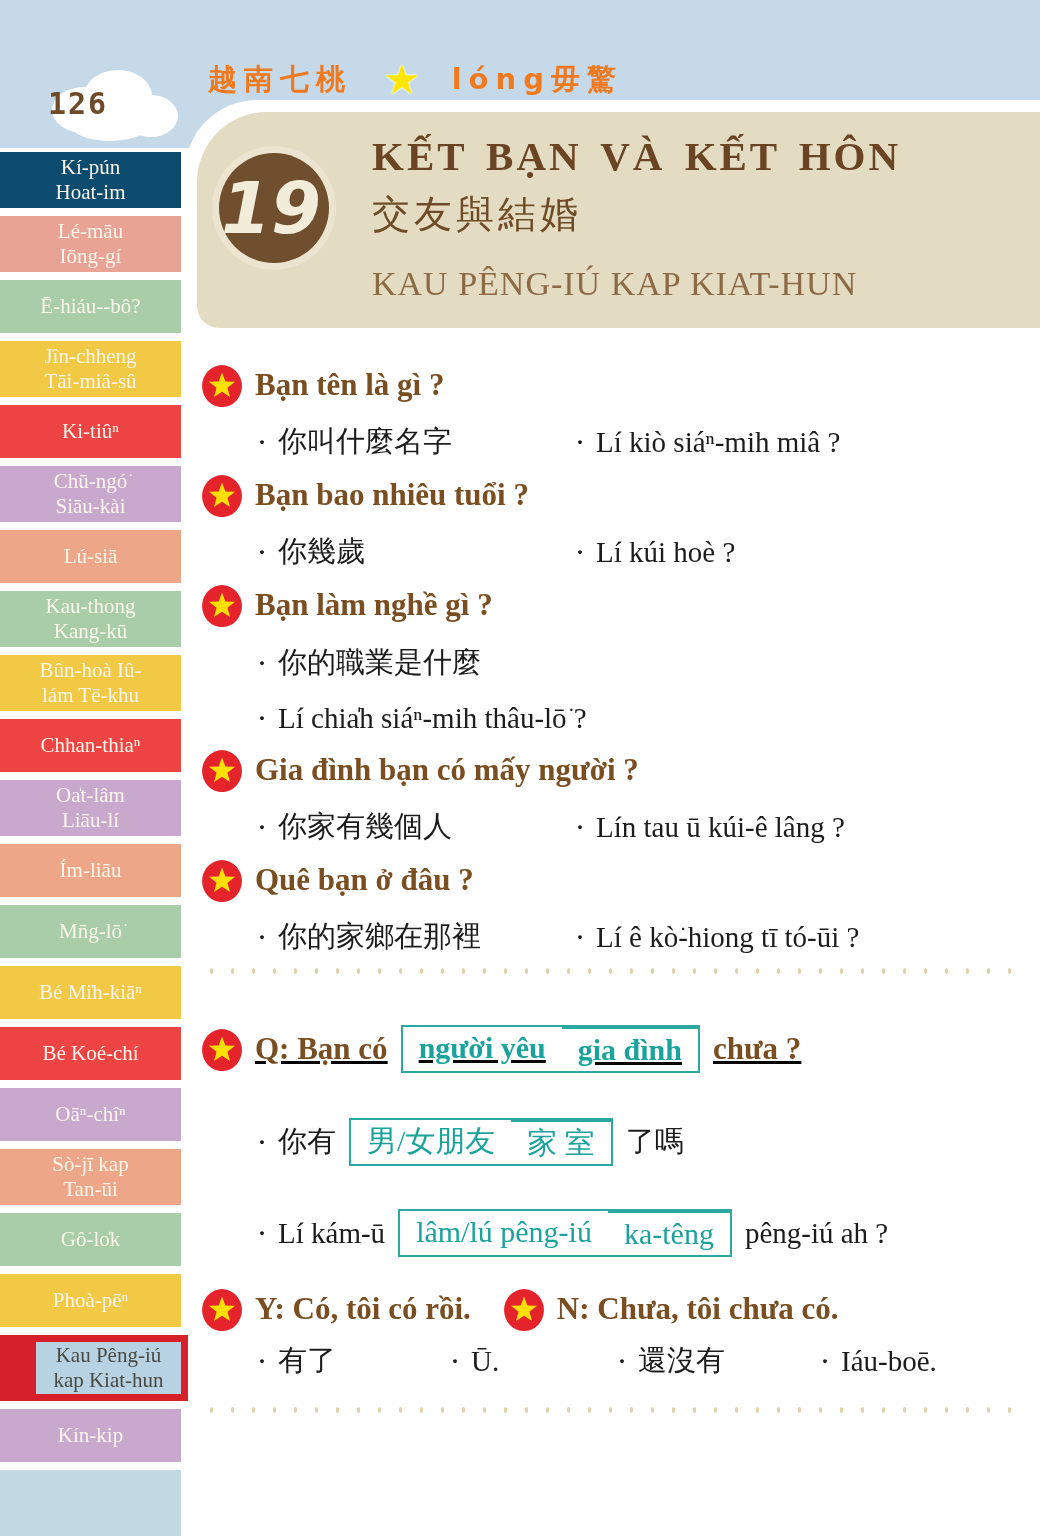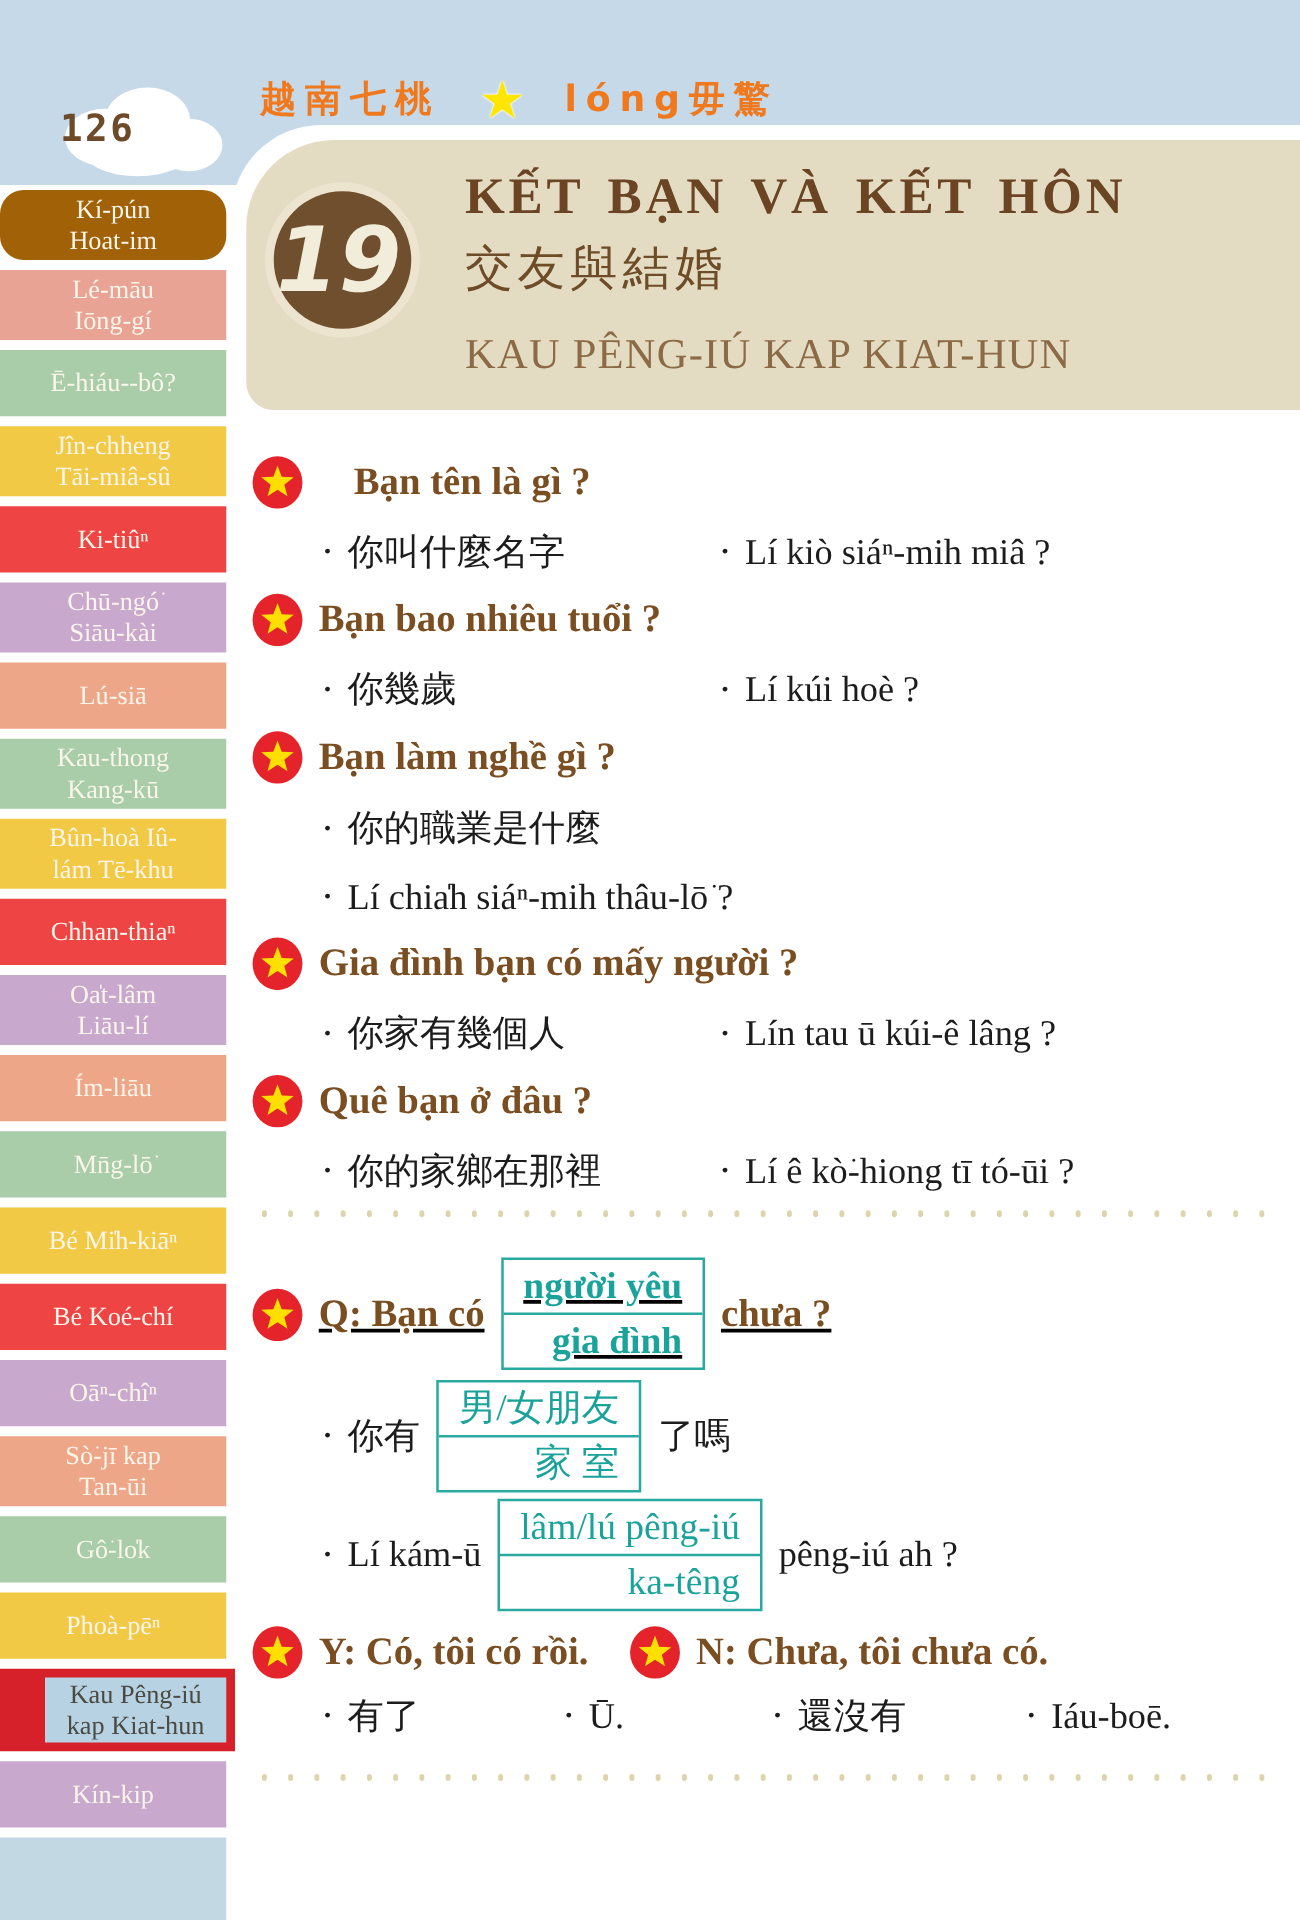--- a/index.html
+++ b/index.html
@@ -28,21 +28,21 @@
     font-family:"DejaVu Sans","Liberation Sans",sans-serif; font-weight:bold;gap:29px; }
   .brand .txt{ color:#f0791e; font-size:29px; letter-spacing:7px; white-space:nowrap; }
   .brand .star-glyph{ color:#ffe600; font-size:42px; line-height:30px; margin:0 2px;
     text-shadow:0 0 2px #fff, 0 0 2px #fff; }
 
   
   .sidebar{ position:absolute; left:0; top:152px; width:190px; }
   .tab{ width:181px; min-height:53px; margin-bottom:8px; display:flex; flex-direction:column;
     justify-content:center; align-items:center; text-align:center;
     color:#faf5ea; font-size:21px; line-height:25px; padding:3px 2px; }
-  .t-tan{ background:#a16207;border-radius:19px; } .t-pink{ background:#e9a394; } .t-green{ background:#a8cda8; }
+  .t-tan{ background:#0c4a6e; } .t-pink{ background:#e9a394; } .t-green{ background:#a8cda8; }
   .t-yellow{ background:#f1c945; } .t-blue{ background:#ef4444; } .t-purple{ background:#c9a8ce; }
   .t-salmon{ background:#eda687; }
   .tab.t-active{ width:188px; min-height:66px; background:#d6212a; padding:7px 7px 7px 36px;
     align-items:flex-end; }
   .t-active .inner{ background:#b7d2e2; width:100%; padding:1px 4px;
     color:#4a4a42; display:flex; flex-direction:column; align-items:center; }
   .t-empty{ background:#c2d9e4; height:88px; margin-bottom:0; }
 
   
   .num-ring{ position:absolute; left:212px; top:146px; width:124px; height:124px; border-radius:50%;
@@ -55,33 +55,33 @@
   .title-vi{ font-size:41px; font-weight:bold; color:#6a4423; letter-spacing:3px; word-spacing:6px; }
   .title-zh{ font-size:38px; color:#6f4c28; margin-top:9px; letter-spacing:4px; }
   .title-poj{ font-size:34px; color:#8c6a45; margin-top:25px; letter-spacing:1px; }
 
   
   .content{ position:absolute; left:185px; top:340px; width:855px; padding:23px 14px 0 16px; }
   .row{ display:flex; align-items:center; }
   .star{ width:42px; height:44px; flex:0 0 42px; margin-right:12px; }
   .h-text{ font-size:31px; font-weight:bold; color:#7a4e21; white-space:nowrap; }
   .h-row{ margin-top:11px; min-height:44px; }
-  .h-row.first{ margin-top:0;gap:28px; }
+  .h-row.first{ margin-top:0; }
   .pair-row, .single-row, .ans-row{ padding-left:57px; min-height:38px; font-size:29px; color:#1c1c1c; }
   .pair-row{ margin-top:15px; }
   .single-row{ margin-top:16px; }
   .col-zh{ flex:0 0 318px; display:flex; align-items:center; }
   .col-poj{ display:flex; align-items:center; }
   .b{ font-style:normal; font-weight:bold; font-size:24px; margin-right:12px; line-height:1; }
   .dots{ height:10px; margin-top:9px;
     background-image:radial-gradient(ellipse 3px 4.5px at 50% 50%, #ddd3ac 62%, rgba(0,0,0,0) 66%);
     background-size:21px 10px; background-repeat:repeat-x; }
   .dots.bottom{ margin-top:24px; }
-  .alt-box{ display:inline-flex; flex-direction:column; border:2px solid #2aa9a1;
-    text-align:right; margin:0 13px; }
+  .alt-box{ display:inline-flex; flex-direction:row; border:2px solid #2aa9a1;
+    text-align:left; margin:0 13px; }
   .alt-box .cell{ color:#1aa39b; font-size:30px; padding:1px 16px; line-height:40px; }
   .alt-box .cell + .cell{ border-top:2px solid #2aa9a1; }
   .alt-box.bold .cell{ font-weight:bold; }
   .q-row{ margin-top:30px; min-height:86px;text-decoration:underline; }
   .d-row{ font-size:29px; color:#1c1c1c; }
   .d-row.zh{ margin-top:8px; padding-left:57px; min-height:84px; }
   .d-row.poj{ margin-top:5px; padding-left:57px; min-height:88px; }
   .yn-row{ margin-top:10px; min-height:44px; }
   .yn-row .star.n-star{ margin-left:32px; }
   .ans-row{ margin-top:10px; }

